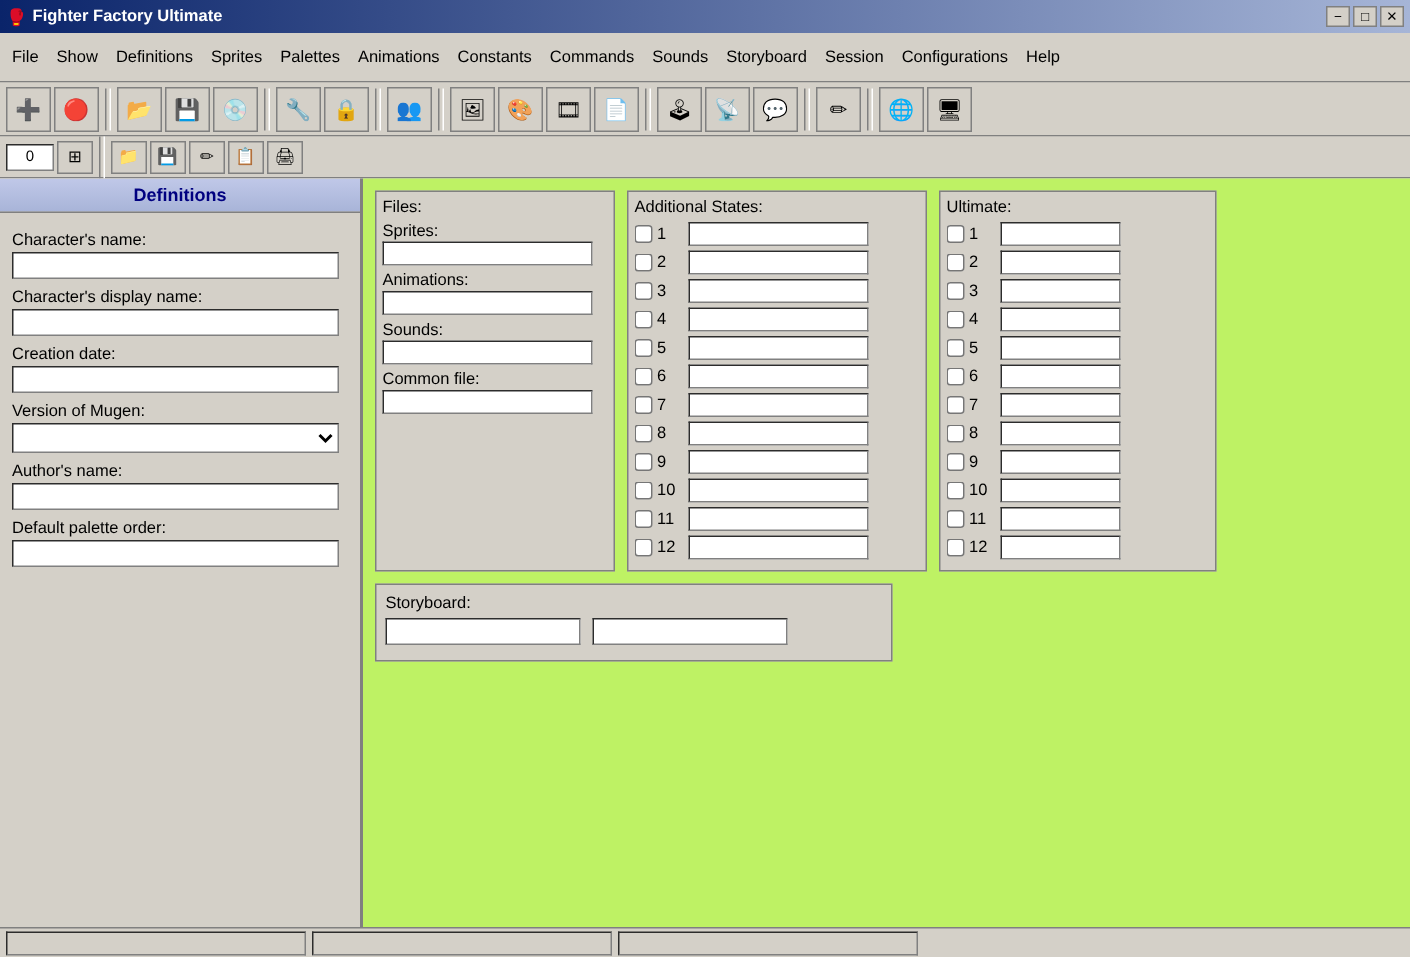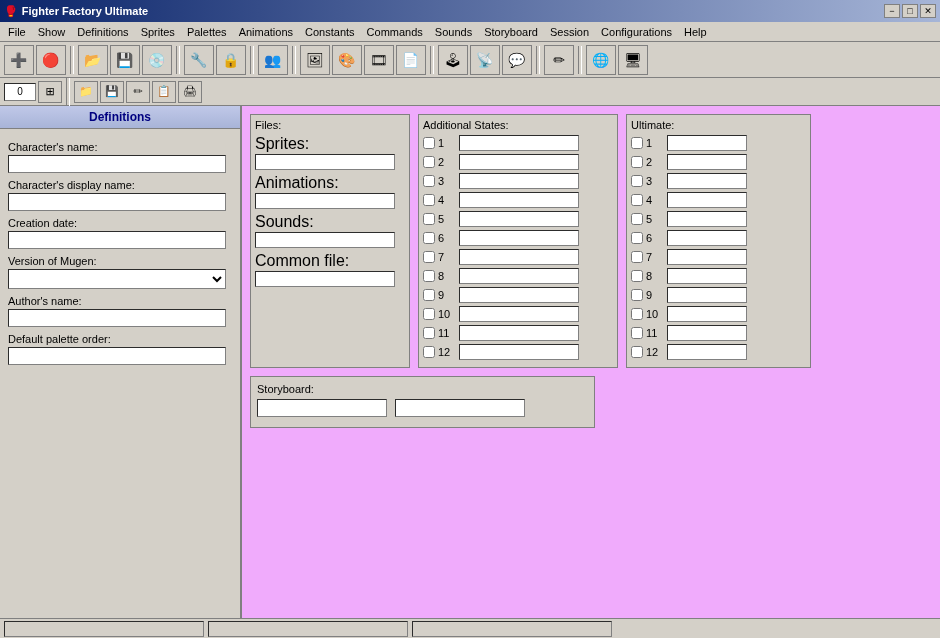--- a/index.html
+++ b/index.html
@@ -44,21 +44,21 @@
       align-items: center;
       justify-content: center;
       color: black;
     }
     
     #menu-bar {
       background: #d4d0c8;
       height: 20px;
       display: flex;
       align-items: center;
-      padding: 3px 2px;
+      padding: 16px 2px;
       border-bottom: 1px solid #808080;
     }
     .menu-item {
       padding: 2px 6px;
       cursor: pointer;
       font-size: 11px;
     }
     
     #toolbar1 {
       background: #d4d0c8;
@@ -161,21 +161,21 @@
       height: 20px;
       border: 1px inset #808080;
       background: white;
       font-size: 11px;
     }
     
     #right-panel {
       flex: 1;
       padding: 8px;
       overflow: auto;
-      background: #f0abfc;
+      background: #bef264;
     }
     
     .sections-row {
       display: flex;
       gap: 8px;
       margin-bottom: 8px;
     }
     .section-box {
       border: 1px solid #808080;
       background: #d4d0c8;
@@ -219,21 +219,21 @@
       font-size: 11px;
     }
     
     #files-section {
       width: 160px;
     }
     .files-row {
       margin-bottom: 4px;
     }
     .files-label {
-      font-size: 16px;
+      font-size: 11px;
       margin-bottom: 1px;
     }
     .files-input {
       width: 140px;
       height: 16px;
       border: 1px inset #808080;
       background: white;
       font-size: 10px;
     }
     

